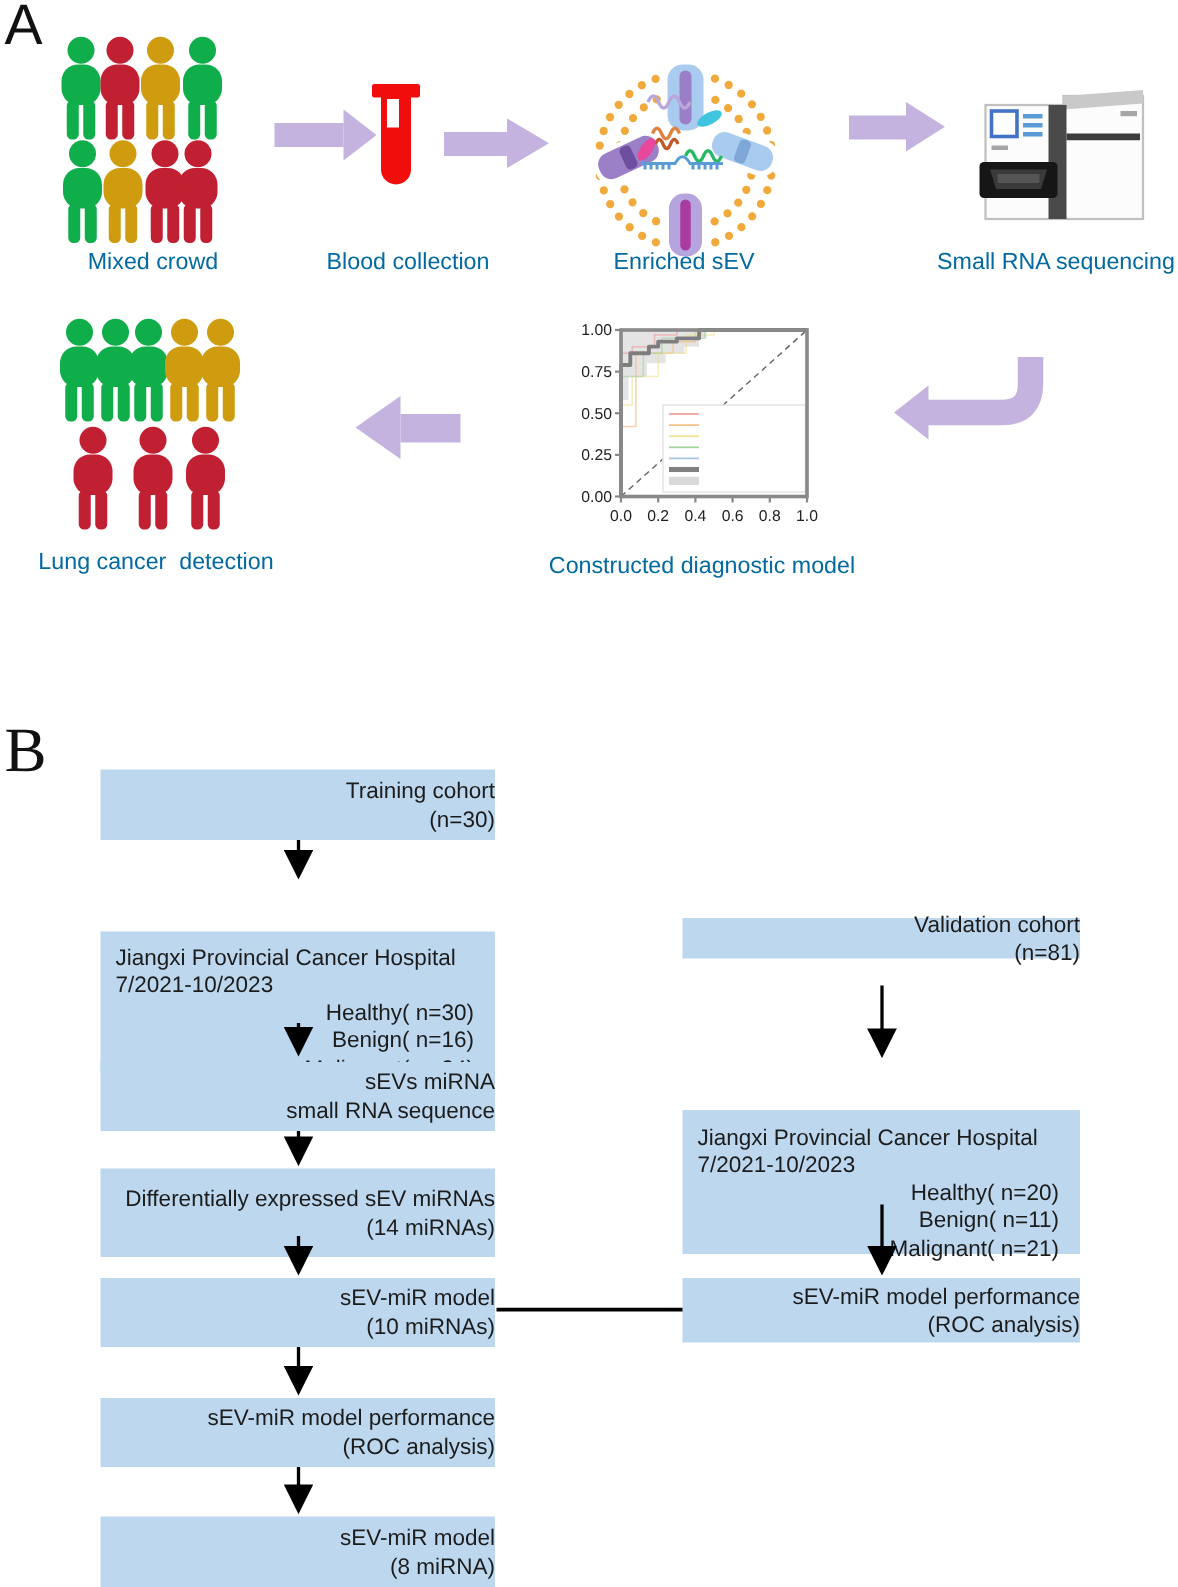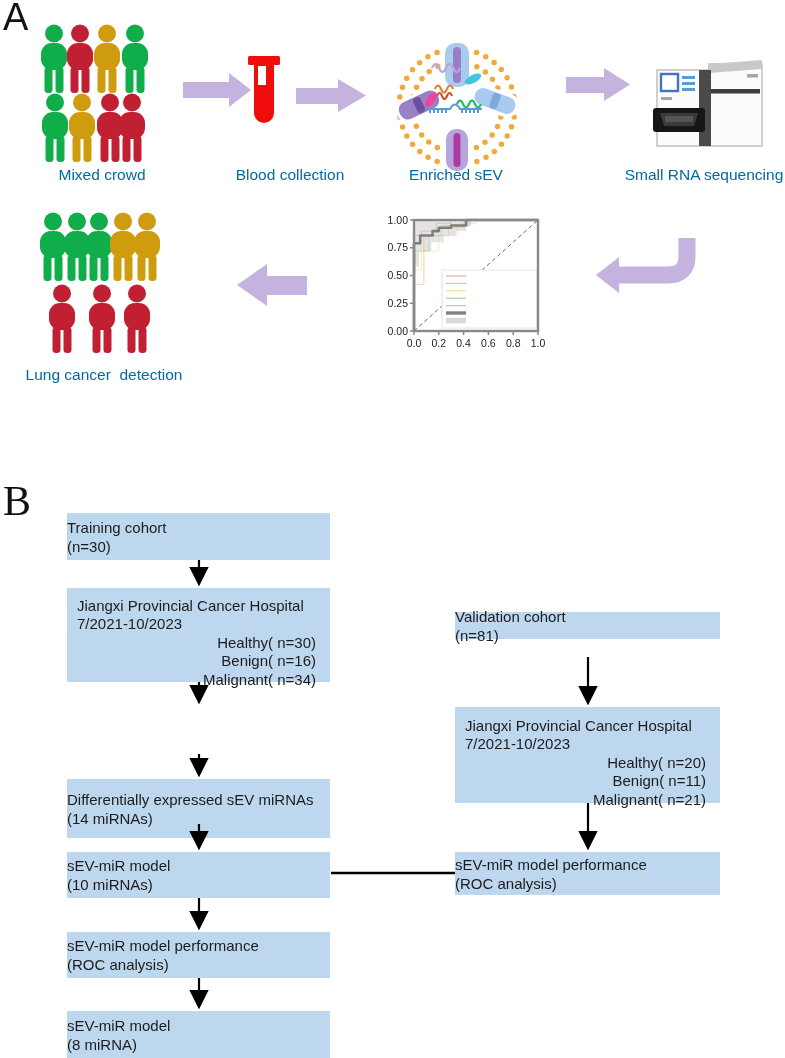--- a/index.html
+++ b/index.html
@@ -4,24 +4,24 @@
 <style>
   html,body{margin:0;padding:0;background:#fff;}
   #figure{position:relative;width:785px;height:1058px;background:#fff;overflow:hidden;
           font-family:"Liberation Sans",sans-serif;}
   .plabel{position:absolute;color:#111;}
   #label-a{left:3px;top:-4px;font-size:38px;font-family:"Liberation Sans",sans-serif;}
   #label-b{left:3px;top:477px;font-size:42px;font-family:"Liberation Serif",serif;}
   .alabel{position:absolute;transform:translateX(-50%);font-size:15.5px;color:#0369a1;
           white-space:pre;text-align:center;}
   .bbox{position:absolute;background:var(--box-blue,#BDD7EE);display:flex;flex-direction:column;
-        justify-content:center;align-items:flex-start;font-size:15px;line-height:19px;color:#1c1c1c;
+        justify-content:center;align-items:flex-end;font-size:15px;line-height:19px;color:#1c1c1c;
         text-align:center;}
   .bbox.hospital{align-items:stretch;text-align:left;padding:20px 14px 4px 10px;line-height:18.5px;
-        box-sizing:border-box;}
+        box-sizing:border-box;margin-top:33px;}
   .hrow{display:flex;justify-content:flex-end;}
   svg{position:absolute;overflow:visible;}
   .overlay{pointer-events:none;}
 </style>
 </head>
 <body>
 
 <div id="figure">
 
   <svg width="0" height="0">
@@ -56,21 +56,21 @@
   <svg id="arrow-1" style="left:183px;top:71px" width="70" height="38">
     <rect x="0" y="11" width="46" height="16" fill="var(--arrow-purple)"></rect>
     <polygon points="46,2 46,36 68,19" fill="var(--arrow-purple)"></polygon>
   </svg>
 
   <svg id="tube-svg" style="left:247px;top:55px" width="36" height="78">
     <rect x="1" y="1" width="32" height="9" rx="1.5" fill="var(--tube-red)"></rect>
     <path d="M7,6 h20 v52 a10,10 0 0 1 -20,0 z" fill="var(--tube-red)"></path>
     <rect x="11" y="11" width="8" height="19" fill="#fff"></rect>
   </svg>
-  <div class="alabel" style="left:290px;top:166px">Blood collection</div>
+  <div class="alabel" style="left:272px;top:166px">Blood collection</div>
 
   <svg id="arrow-2" style="left:296px;top:79px" width="72" height="34">
     <rect x="0" y="9" width="42" height="16" fill="var(--arrow-purple)"></rect>
     <polygon points="42,0 42,33 70,16.5" fill="var(--arrow-purple)"></polygon>
   </svg>
 
   <svg id="vesicle-svg" style="left:392px;top:39px" width="130" height="136">
     <circle cx="65" cy="68" r="58" fill="none" stroke="var(--membrane-orange)" stroke-width="5.5" stroke-dasharray="0 10.1" stroke-linecap="round"></circle>
     <circle cx="65" cy="68" r="45" fill="none" stroke="var(--membrane-orange)" stroke-width="5.5" stroke-dasharray="0 10.1" stroke-linecap="round"></circle>
 
@@ -167,20 +167,21 @@
       <text x="58.8" y="137" text-anchor="middle" font-size="10.5" fill="#222" font-family="&quot;Liberation Sans&quot;,sans-serif">0.2</text>
       <line x1="83.6" y1="121" x2="83.6" y2="125" stroke="#898989" stroke-width="1.5"></line>
       <text x="83.6" y="137" text-anchor="middle" font-size="10.5" fill="#222" font-family="&quot;Liberation Sans&quot;,sans-serif">0.4</text>
       <line x1="108.39999999999999" y1="121" x2="108.39999999999999" y2="125" stroke="#898989" stroke-width="1.5"></line>
       <text x="108.39999999999999" y="137" text-anchor="middle" font-size="10.5" fill="#222" font-family="&quot;Liberation Sans&quot;,sans-serif">0.6</text>
       <line x1="133.2" y1="121" x2="133.2" y2="125" stroke="#898989" stroke-width="1.5"></line>
       <text x="133.2" y="137" text-anchor="middle" font-size="10.5" fill="#222" font-family="&quot;Liberation Sans&quot;,sans-serif">0.8</text>
       <line x1="158" y1="121" x2="158" y2="125" stroke="#898989" stroke-width="1.5"></line>
       <text x="158" y="137" text-anchor="middle" font-size="10.5" fill="#222" font-family="&quot;Liberation Sans&quot;,sans-serif">1.0</text>
     </svg>
+  <div class="alabel" style="left:468px;top:369px">Constructed diagnostic model</div>
 
   <svg id="arrow-left" style="left:236px;top:262px" width="72" height="46">
     <polygon points="1,23 31,2 31,44" fill="var(--arrow-purple)"></polygon>
     <rect x="31" y="14" width="40" height="19" fill="var(--arrow-purple)"></rect>
   </svg>
 
   <svg id="detection-svg" style="left:30px;top:210px" width="150" height="150">
       <use x="1" y="2" fill="var(--person-green)" href="#person-shape"></use>
       <use x="25" y="2" fill="var(--person-green)" href="#person-shape"></use>
       <use x="47" y="2" fill="var(--person-green)" href="#person-shape"></use>
@@ -207,20 +208,24 @@
     <div class="hrow">
       <span>Benign</span>
       <span>( n=16)</span>
     </div>
     <div class="hrow">
       <span>Malignant</span>
       <span>( n=34)</span>
     </div>
   </div>
 
+  <div class="bbox" style="left:67px;top:708px;width:263px;height:46px">
+    <div>sEVs miRNA</div>
+    <div>small RNA sequence</div>
+  </div>
 
   <div class="bbox" style="left:67px;top:779px;width:263px;height:59px">
     <div>Differentially expressed sEV miRNAs</div>
     <div>(14 miRNAs)</div>
   </div>
 
   <div class="bbox" style="left:67px;top:852px;width:263px;height:46px">
     <div>sEV-miR model</div>
     <div>(10 miRNAs)</div>
   </div>

